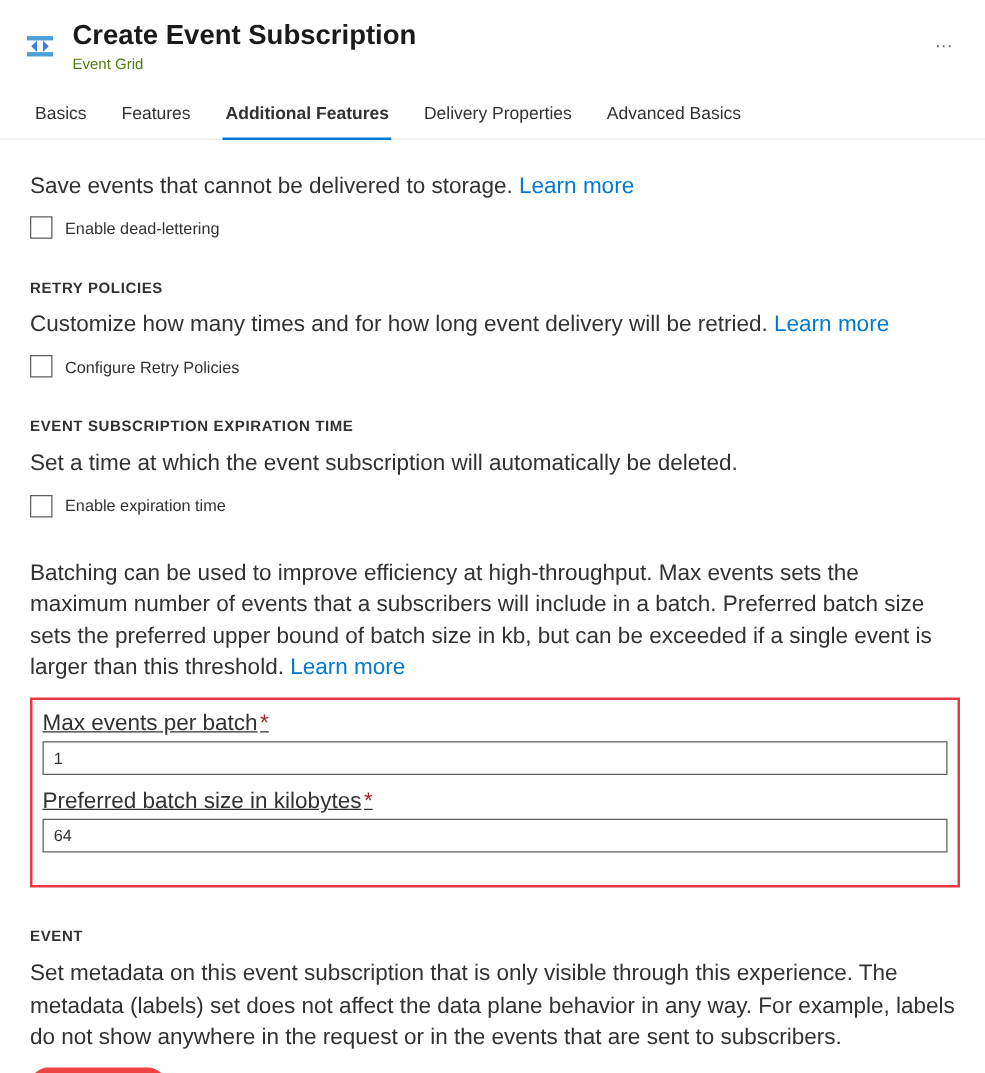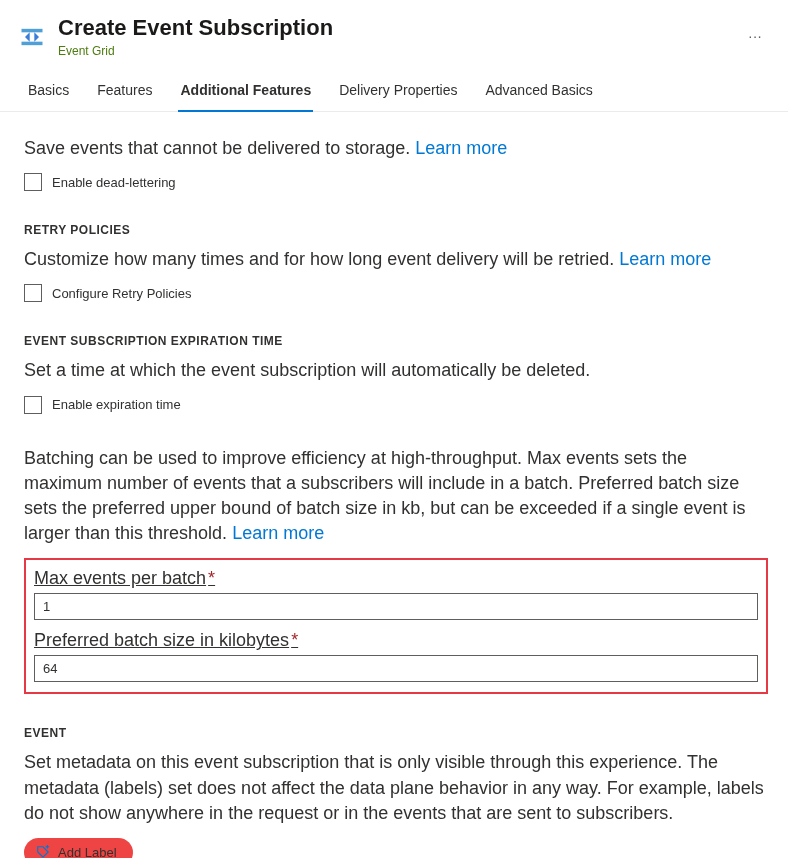--- a/index.html
+++ b/index.html
@@ -66,21 +66,21 @@
       background: #fff;
       cursor: pointer;
       flex-shrink: 0;
     }
     .checkbox-label { font-size: 13px; color: #323130; }
     .highlight-box {
       border: 2px solid #e63946;
       padding: 8px 8px 10px 8px;
     }
     .field { margin-bottom: 10px; }
-    .field:last-child { margin-bottom: 0; }
+    .field:last-child { margin-bottom: 16px; }
     .field-label {
       font-size: 18px; color: #323130;
       margin-bottom: 4px;
       text-decoration: underline;
     }
     .req { color: #a4262c; margin-left: 2px; }
     .field-input {
       width: 100%;
       border: 1px solid #605e5c;
       font-size: 13px;

